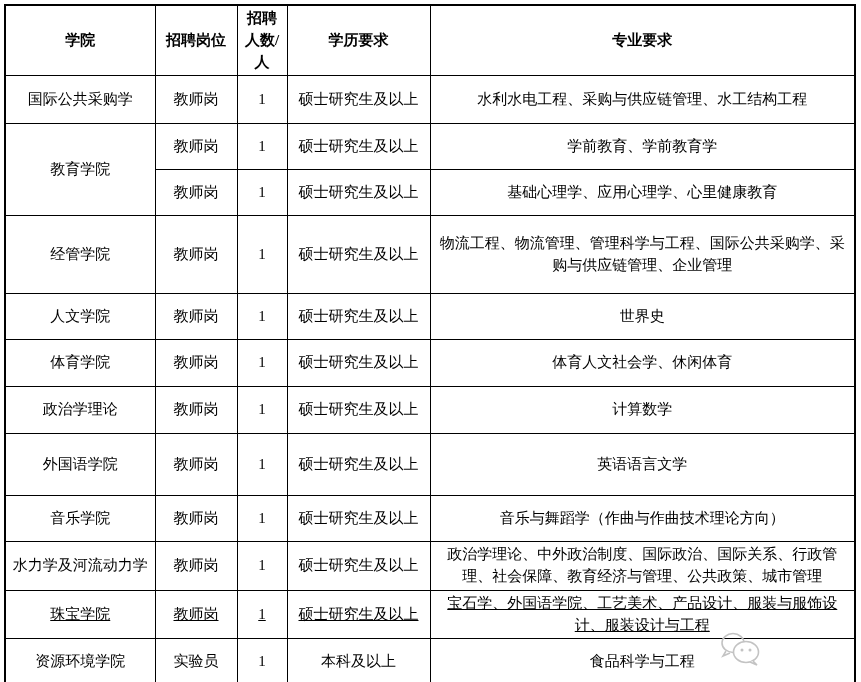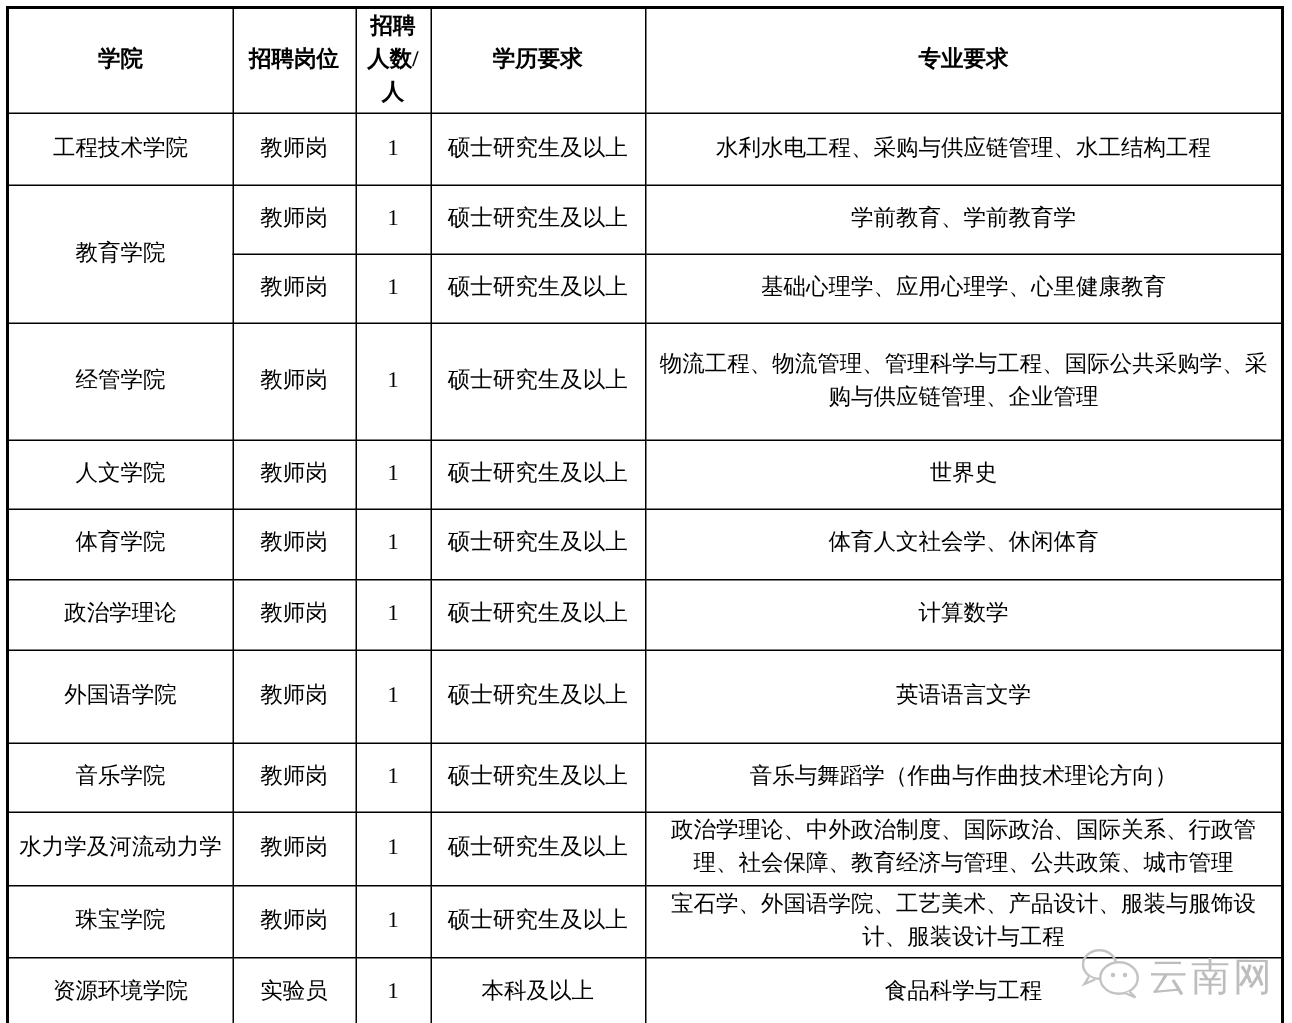--- a/index.html
+++ b/index.html
@@ -75,21 +75,21 @@
       <tr style="height:62px">
           <th>学院</th>
           <th>招聘岗位</th>
           <th>招聘人数/人</th>
           <th>学历要求</th>
           <th>专业要求</th>
         </tr>
     </thead>
     <tbody>
         <tr style="height: 48px;">
-          <td>工程技术学院</td>
+          <td>国际公共采购学</td>
           <td>教师岗</td>
           <td>1</td>
           <td>硕士研究生及以上</td>
           <td>水利水电工程、采购与供应链管理、水工结构工程</td>
         </tr>
         <tr style="height: 46px;">
           <td rowspan="2">教育学院</td>
           <td>教师岗</td>
           <td>1</td>
           <td>硕士研究生及以上</td>
@@ -143,21 +143,21 @@
           <td>硕士研究生及以上</td>
           <td>音乐与舞蹈学（作曲与作曲技术理论方向）</td>
         </tr>
         <tr style="height: 48px;">
           <td>水力学及河流动力学</td>
           <td>教师岗</td>
           <td>1</td>
           <td>硕士研究生及以上</td>
           <td>政治学理论、中外政治制度、国际政治、国际关系、行政管理、社会保障、教育经济与管理、公共政策、城市管理</td>
         </tr>
-        <tr style="height: 47px;">
+        <tr style="height: 47px; text-decoration: underline;">
           <td>珠宝学院</td>
           <td>教师岗</td>
           <td>1</td>
           <td>硕士研究生及以上</td>
           <td>宝石学、外国语学院、工艺美术、产品设计、服装与服饰设计、服装设计与工程</td>
         </tr>
         <tr style="height: 47px;">
           <td>资源环境学院</td>
           <td>实验员</td>
           <td>1</td>
@@ -173,16 +173,15 @@
         <g fill="none" stroke="#c3c3c3" stroke-width="1.6">
           <ellipse cx="13" cy="13" rx="11" ry="9.5"></ellipse>
           <path d="M6 21 L3 26 L10 23" fill="#ffffff" stroke="#c3c3c3"></path>
           <ellipse cx="26" cy="22" rx="12.5" ry="10.5" fill="#ffffff"></ellipse>
           <path d="M33 31 L37 35 L30 32" fill="#ffffff" stroke="#c3c3c3"></path>
         </g>
         <circle cx="22" cy="20" r="1.5" fill="#c3c3c3"></circle>
         <circle cx="30" cy="20" r="1.5" fill="#c3c3c3"></circle>
       </svg>
     </span>
-    <span class="wm-text">云南网</span>
   </div>
 
 </div>
 
 </body></html>

